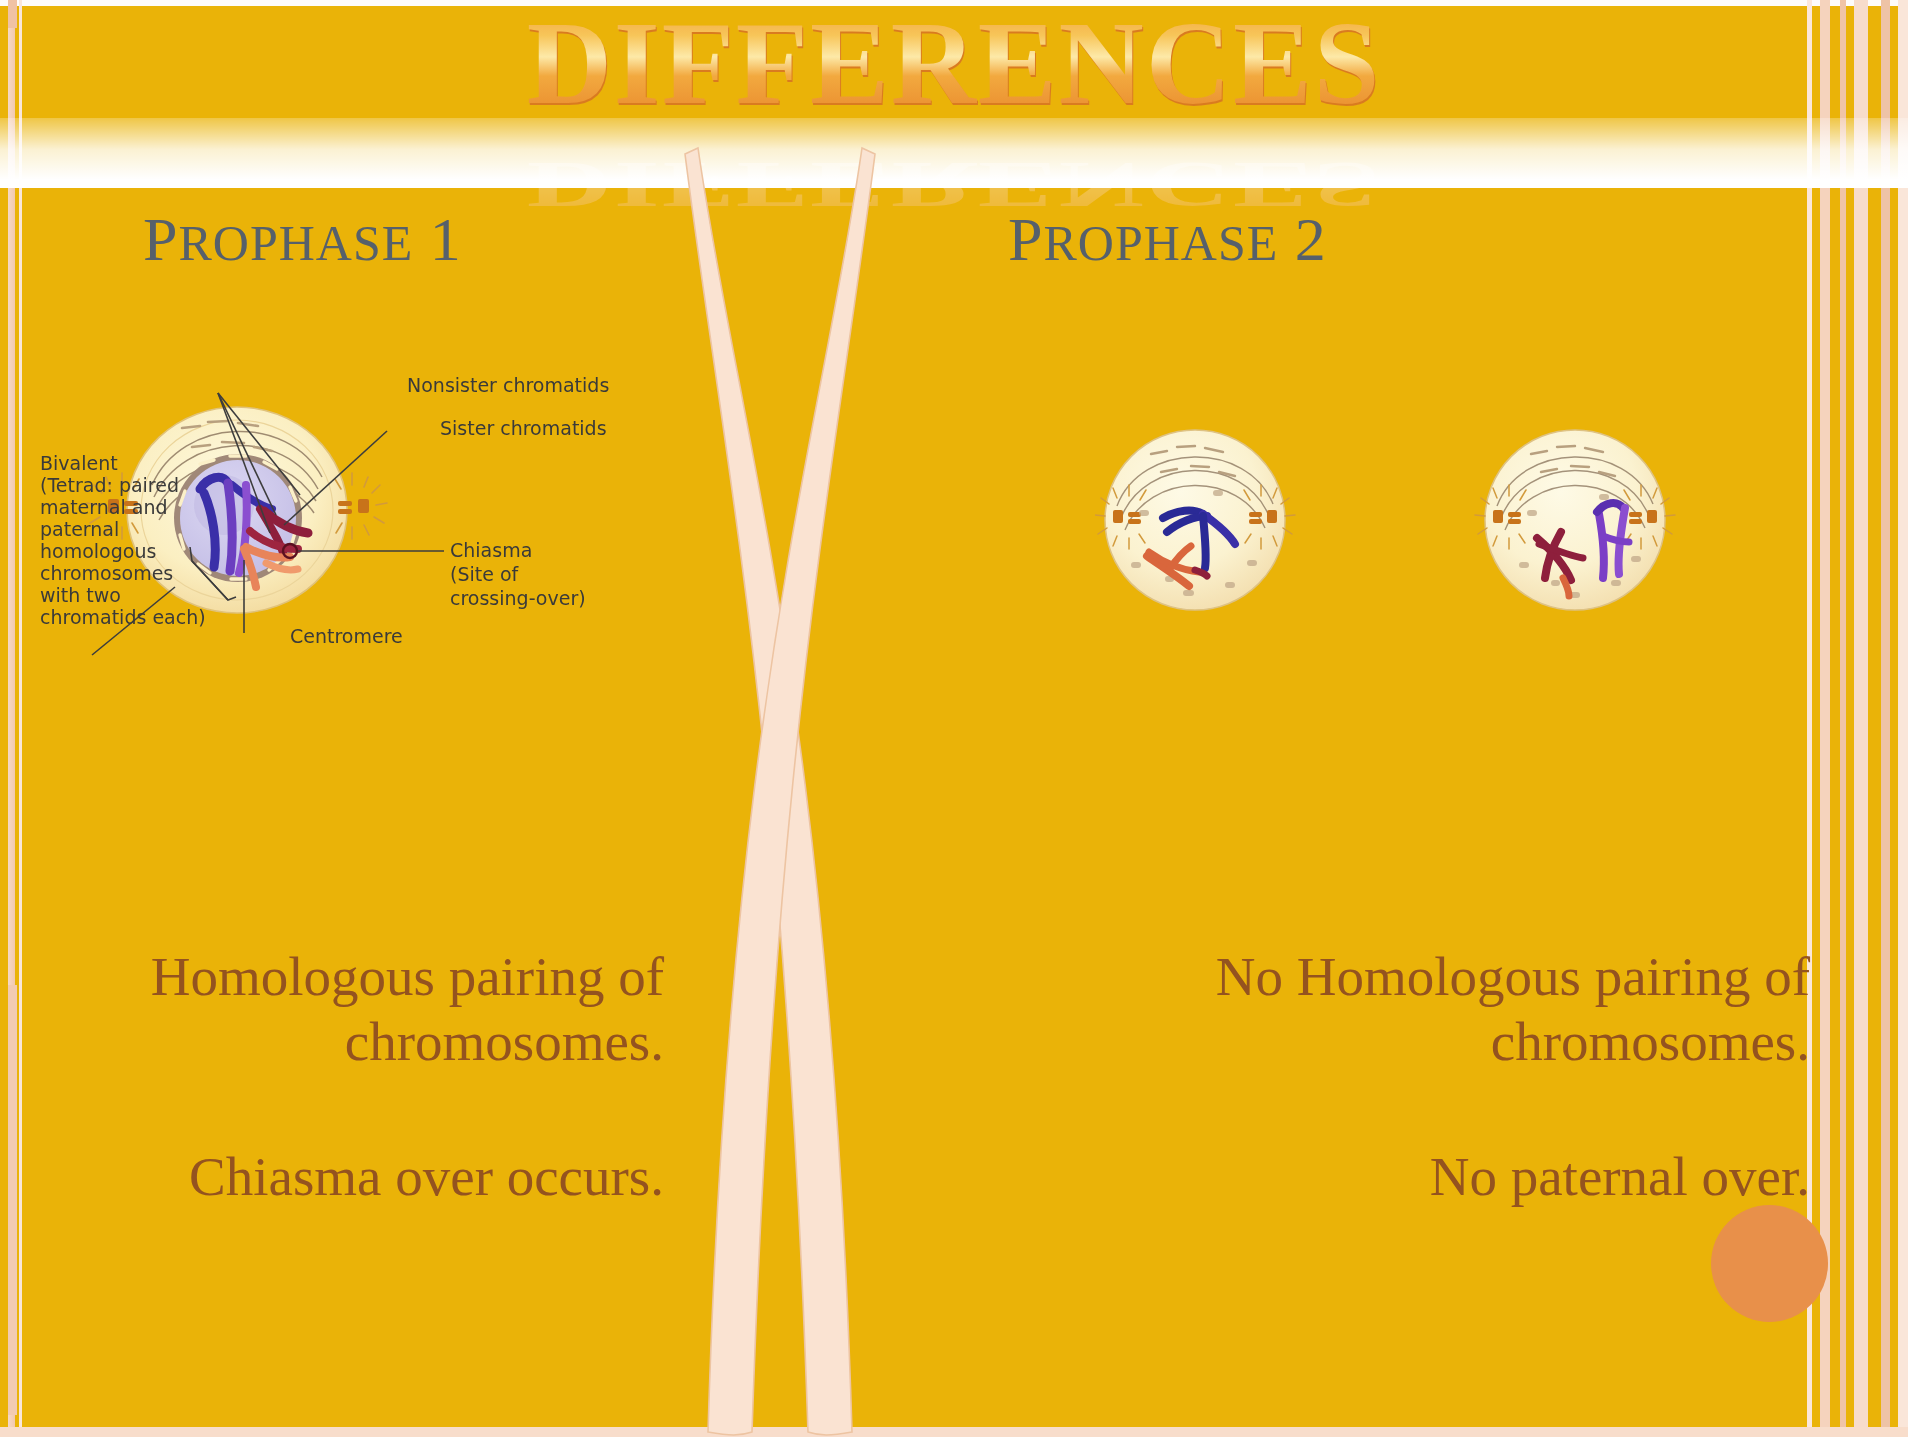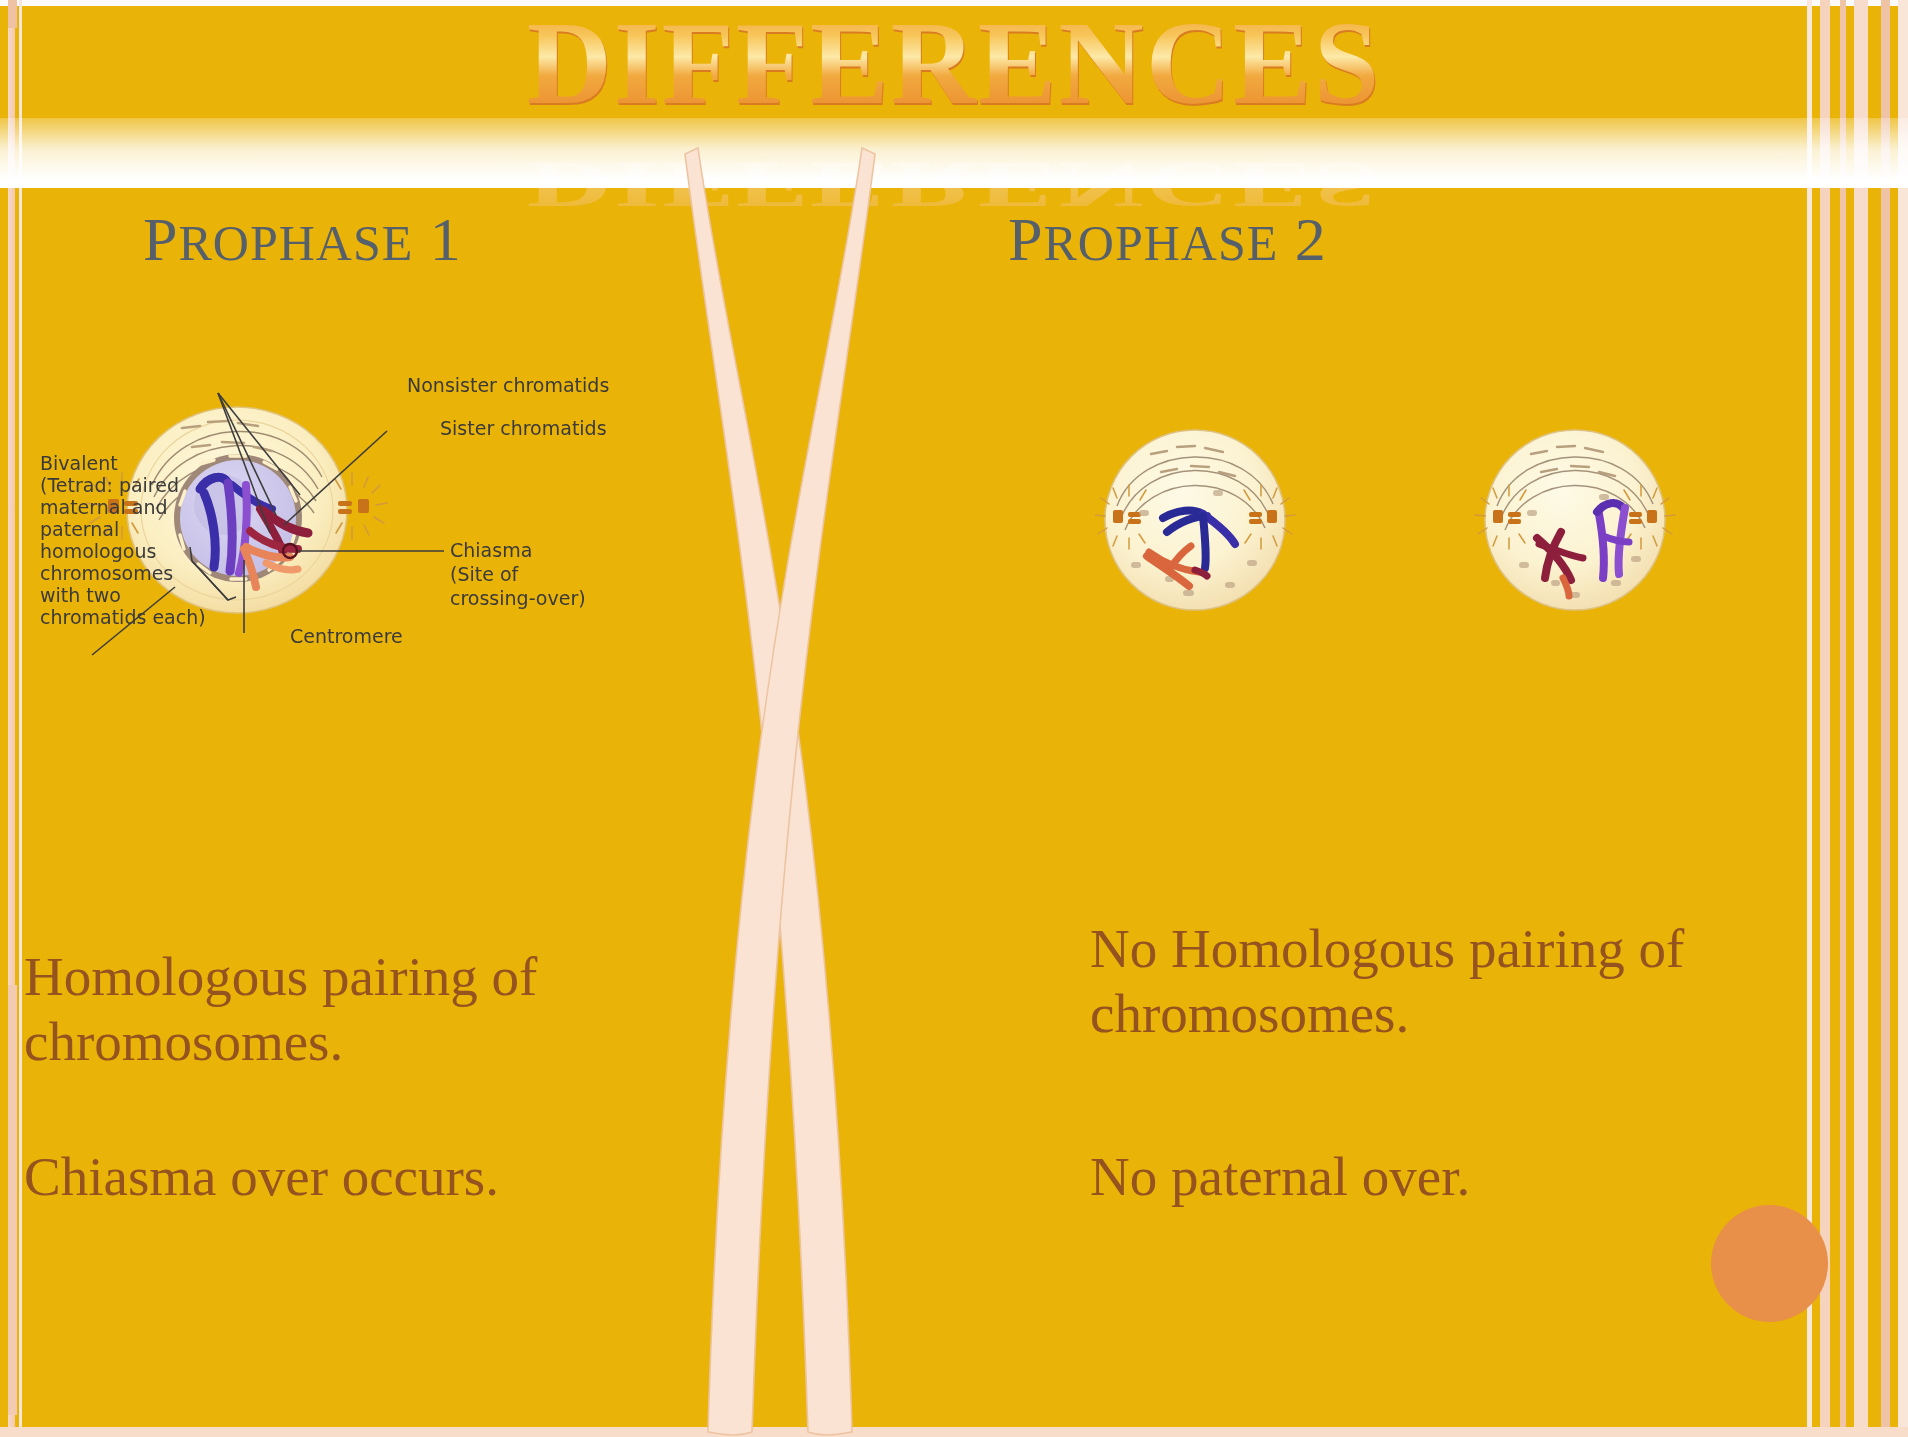--- a/index.html
+++ b/index.html
@@ -72,25 +72,25 @@
   .ribbons{position:absolute;left:680px;top:140px;width:200px;height:1300px;}
 
   
   .diag-p1{position:absolute;left:20px;top:365px;width:640px;height:300px;margin-left:12px;}
   .diag-p2{position:absolute;left:1095px;top:410px;width:660px;height:220px;}
 
   
   .body-txt{
     position:absolute;color:#94531f;
     font-family:"Liberation Serif",serif;
-    font-size:55px;line-height:1.18;
+    font-size:55px;line-height:1.18;text-align:right;
   }
   .bt-l1{left:24px;top:945px;width:640px;}
   .bt-l2{left:24px;top:1145px;width:640px;}
-  .bt-r1{left:1090px;top:917px;width:720px;}
+  .bt-r1{left:1090px;top:945px;width:720px;}
   .bt-r2{left:1090px;top:1145px;width:720px;}
 
   
   .dot{position:absolute;left:1711px;top:1205px;width:117px;height:117px;
        border-radius:50%;background:#e8904a;}
 
   
   .dlabel{font-family:"DejaVu Sans",sans-serif;font-size:19px;fill:#3a3a3a;}
 </style>
 </head>

